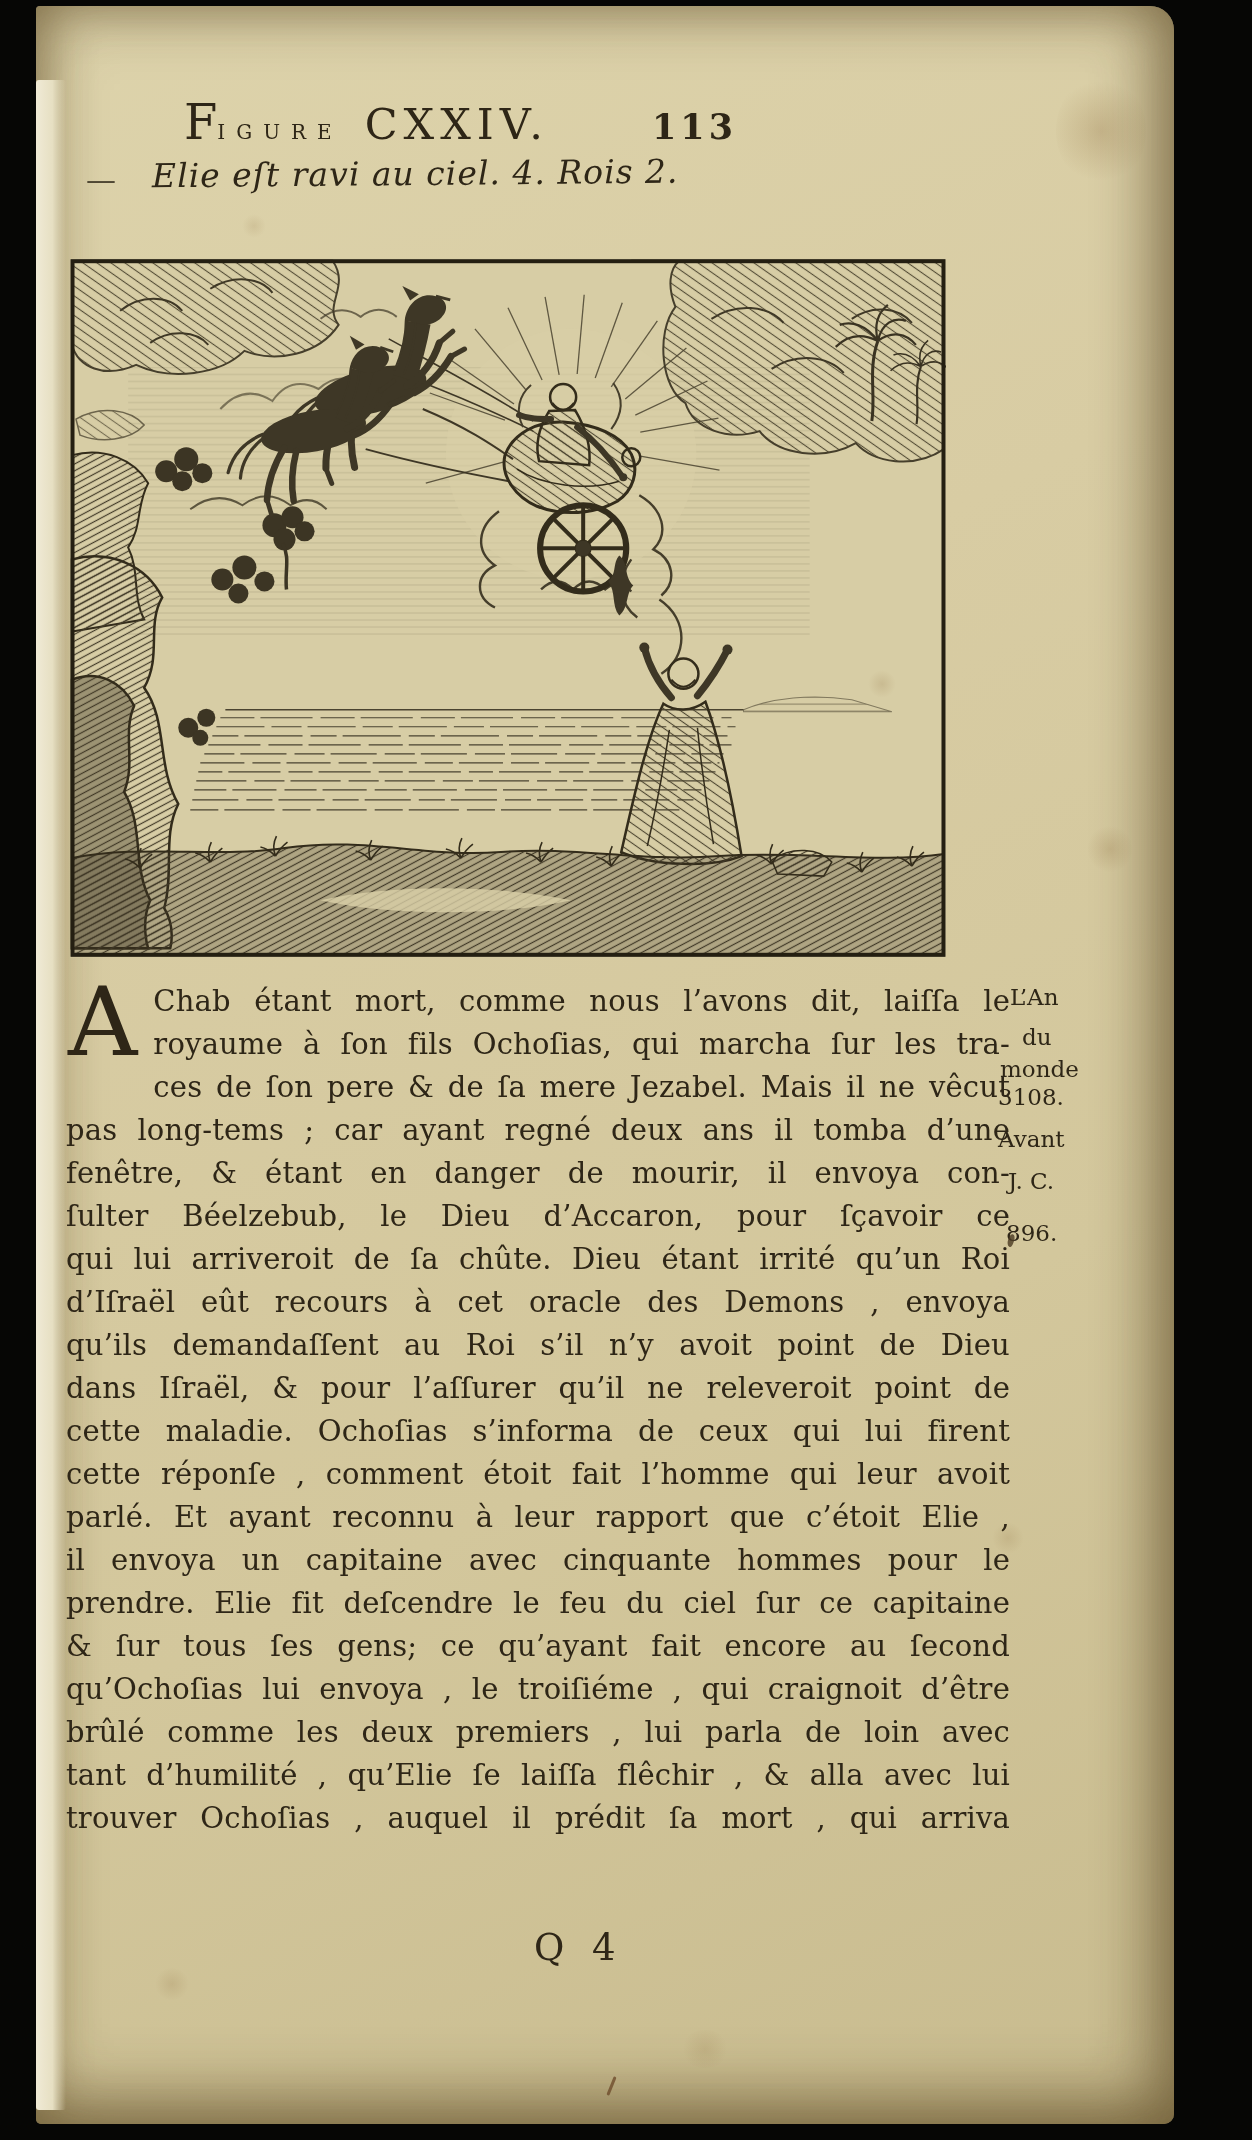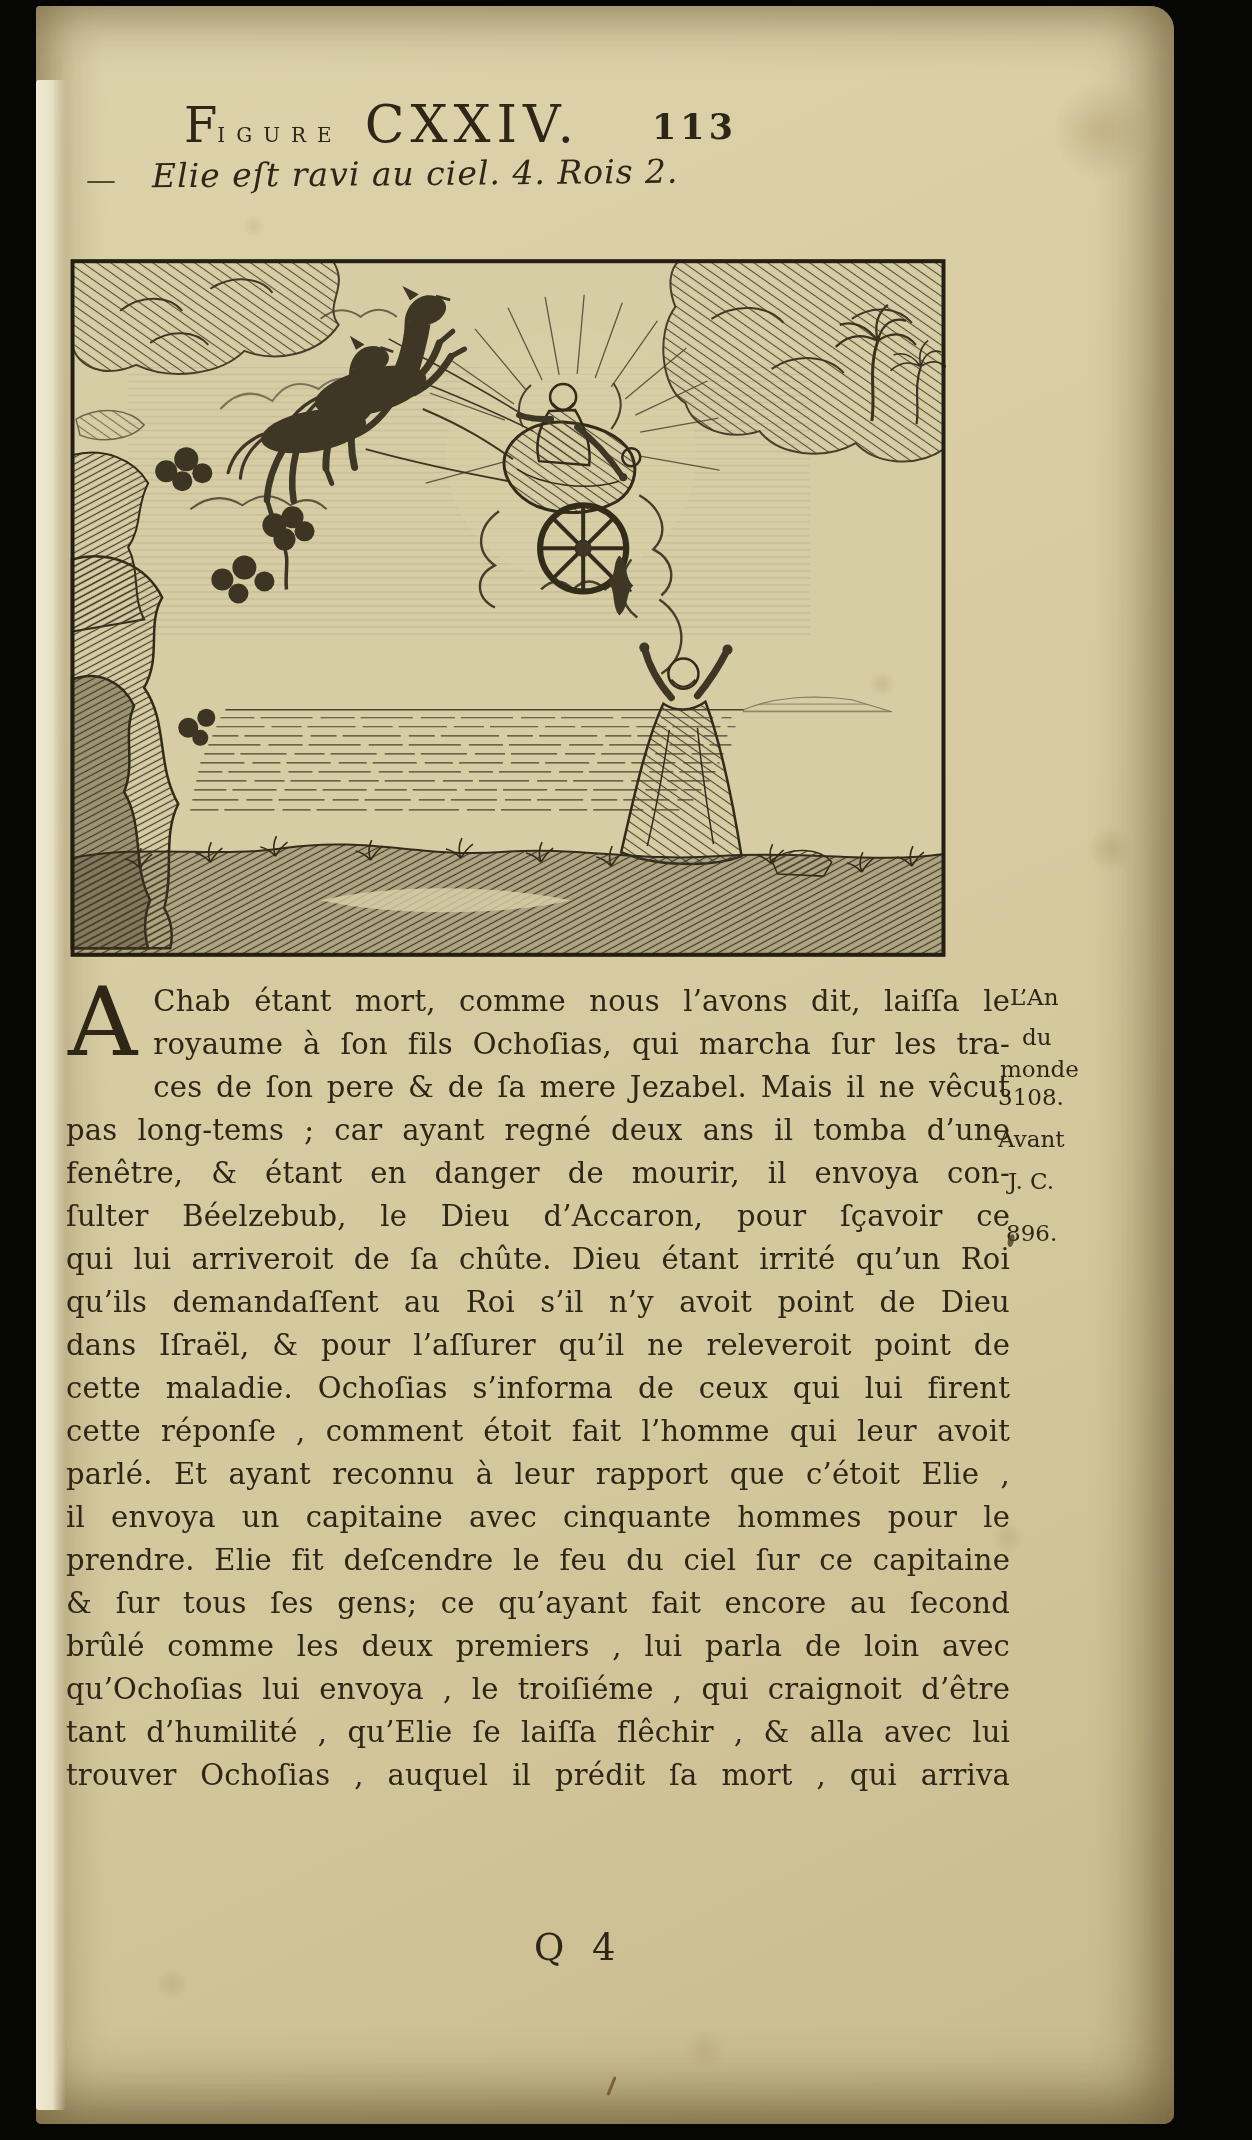--- a/index.html
+++ b/index.html
@@ -26,21 +26,21 @@
     background:linear-gradient(90deg,#f0ead6 0%,#e6dfc2 55%,rgba(230,223,194,0) 100%);
     border-radius:3px;
   }
   
   .figure-label{
     position:absolute;left:148px;top:88px;white-space:nowrap;
     color:#2e2617;
   }
   .figure-initial{font-size:48px;}
   .figure-rest{font-size:20px;letter-spacing:11px;}
-  .figure-number{font-size:52px;letter-spacing:6px;margin-left:22px;margin-top:14px;}
+  .figure-number{font-size:43px;letter-spacing:6px;margin-left:22px;margin-top:14px;}
   .folio{
     position:absolute;left:616px;top:100px;
     font-size:35px;letter-spacing:4px;font-weight:bold;color:#2e2617;
   }
   .caption{
     position:absolute;left:116px;top:148px;white-space:nowrap;
     font-size:33px;font-style:italic;letter-spacing:1px;
     transform:rotate(-0.5deg);color:#2e2617;
   }
   .caption-dash{
@@ -323,30 +323,31 @@
 
   <div class="body-text">
     <div class="drop-cap">A</div>
     <div class="bodyline">Chab étant mort, comme nous l’avons dit, laiſſa le</div>
     <div class="bodyline">royaume à ſon fils Ochoſias, qui marcha ſur les tra-</div>
     <div class="bodyline">ces de ſon pere &amp; de ſa mere Jezabel. Mais il ne vêcut</div>
     <div class="bodyline">pas long-tems ; car ayant regné deux ans il tomba d’une</div>
     <div class="bodyline">fenêtre, &amp; étant en danger de mourir, il envoya con-</div>
     <div class="bodyline">ſulter Béelzebub, le Dieu d’Accaron, pour ſçavoir ce</div>
     <div class="bodyline">qui lui arriveroit de ſa chûte. Dieu étant irrité qu’un Roi</div>
+    <div class="bodyline">d’Iſraël eût recours à cet oracle des Demons , envoya</div>
     <div class="bodyline">qu’ils demandaſſent au Roi s’il n’y avoit point de Dieu</div>
     <div class="bodyline">dans Iſraël, &amp; pour l’aſſurer qu’il ne releveroit point de</div>
     <div class="bodyline">cette maladie. Ochoſias s’informa de ceux qui lui firent</div>
     <div class="bodyline">cette réponſe , comment étoit fait l’homme qui leur avoit</div>
     <div class="bodyline">parlé. Et ayant reconnu à leur rapport que c’étoit Elie ,</div>
     <div class="bodyline">il envoya un capitaine avec cinquante hommes pour le</div>
     <div class="bodyline">prendre. Elie fit deſcendre le feu du ciel ſur ce capitaine</div>
     <div class="bodyline">&amp; ſur tous ſes gens; ce qu’ayant fait encore au ſecond</div>
+    <div class="bodyline">qu’Ochoſias lui envoya , le troiſiéme , qui craignoit d’être</div>
     <div class="bodyline">brûlé comme les deux premiers , lui parla de loin avec</div>
-    <div class="bodyline">qu’Ochoſias lui envoya , le troiſiéme , qui craignoit d’être</div>
     <div class="bodyline">tant d’humilité , qu’Elie ſe laiſſa flêchir , &amp; alla avec lui</div>
     <div class="bodyline">trouver Ochoſias , auquel il prédit ſa mort , qui arriva</div>
   </div>
 
   <div class="margin-notes">
     <div class="margin-note mn0">L’An</div>
     <div class="margin-note mn1">du</div>
     <div class="margin-note mn2">monde</div>
     <div class="margin-note mn3">3108.</div>
     <div class="margin-note mn4">Avant</div>

